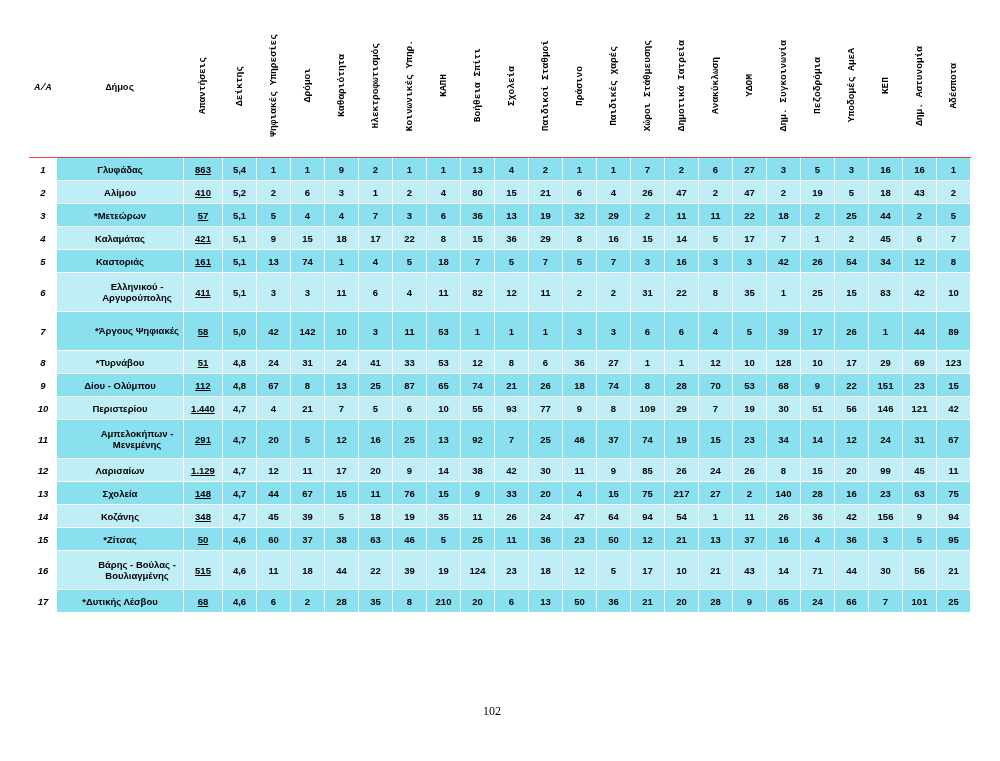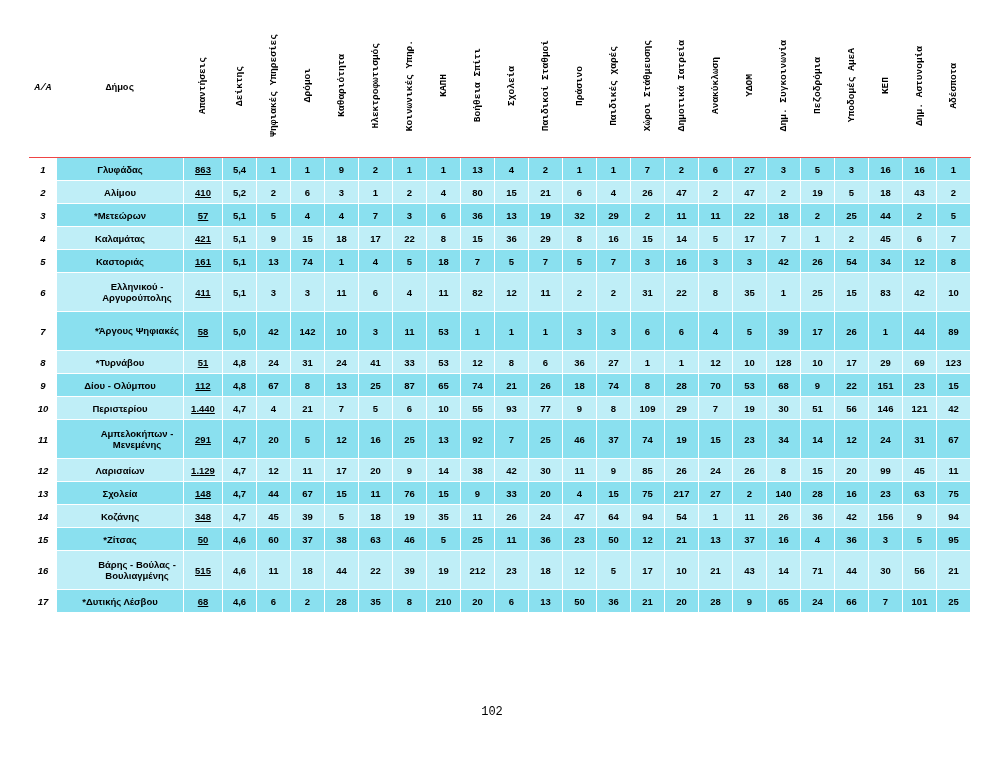--- a/index.html
+++ b/index.html
@@ -93,21 +93,21 @@
   .cy-light { background: #bfeef7; }
   .two-line td { height: 38px; }
   .two-line td.dimos { line-height: 1.2; padding-left: 34px; }
   .footer-page {
     position: absolute;
     left: 0;
     right: 16px;
     bottom: 58px;
     text-align: center;
     font-size: 12px;
-    font-family: Liberation Mono, monospace;
+    font-family: Liberation Serif, serif;
     color: #000;
   }
   thead tr th.topline {
     border-bottom: 1px solid #ef4444;
     font-family: Liberation Mono, monospace;
   }
 </style>
 </head>
 <body>
 
@@ -552,21 +552,21 @@
           <td class="aa">16</td>
           <td class="dimos cy-light">Βάρης - Βούλας - Βουλιαγμένης</td>
           <td class="num first-num cy-light">515</td>
           <td class="num cy-light">4,6</td>
           <td class="num cy-light">11</td>
           <td class="num cy-light">18</td>
           <td class="num cy-light">44</td>
           <td class="num cy-light">22</td>
           <td class="num cy-light">39</td>
           <td class="num cy-light">19</td>
-          <td class="num cy-light">212</td>
+          <td class="num cy-light">124</td>
           <td class="num cy-light">23</td>
           <td class="num cy-light">18</td>
           <td class="num cy-light">12</td>
           <td class="num cy-light">5</td>
           <td class="num cy-light">17</td>
           <td class="num cy-light">10</td>
           <td class="num cy-light">21</td>
           <td class="num cy-light">43</td>
           <td class="num cy-light">14</td>
           <td class="num cy-light">71</td>

